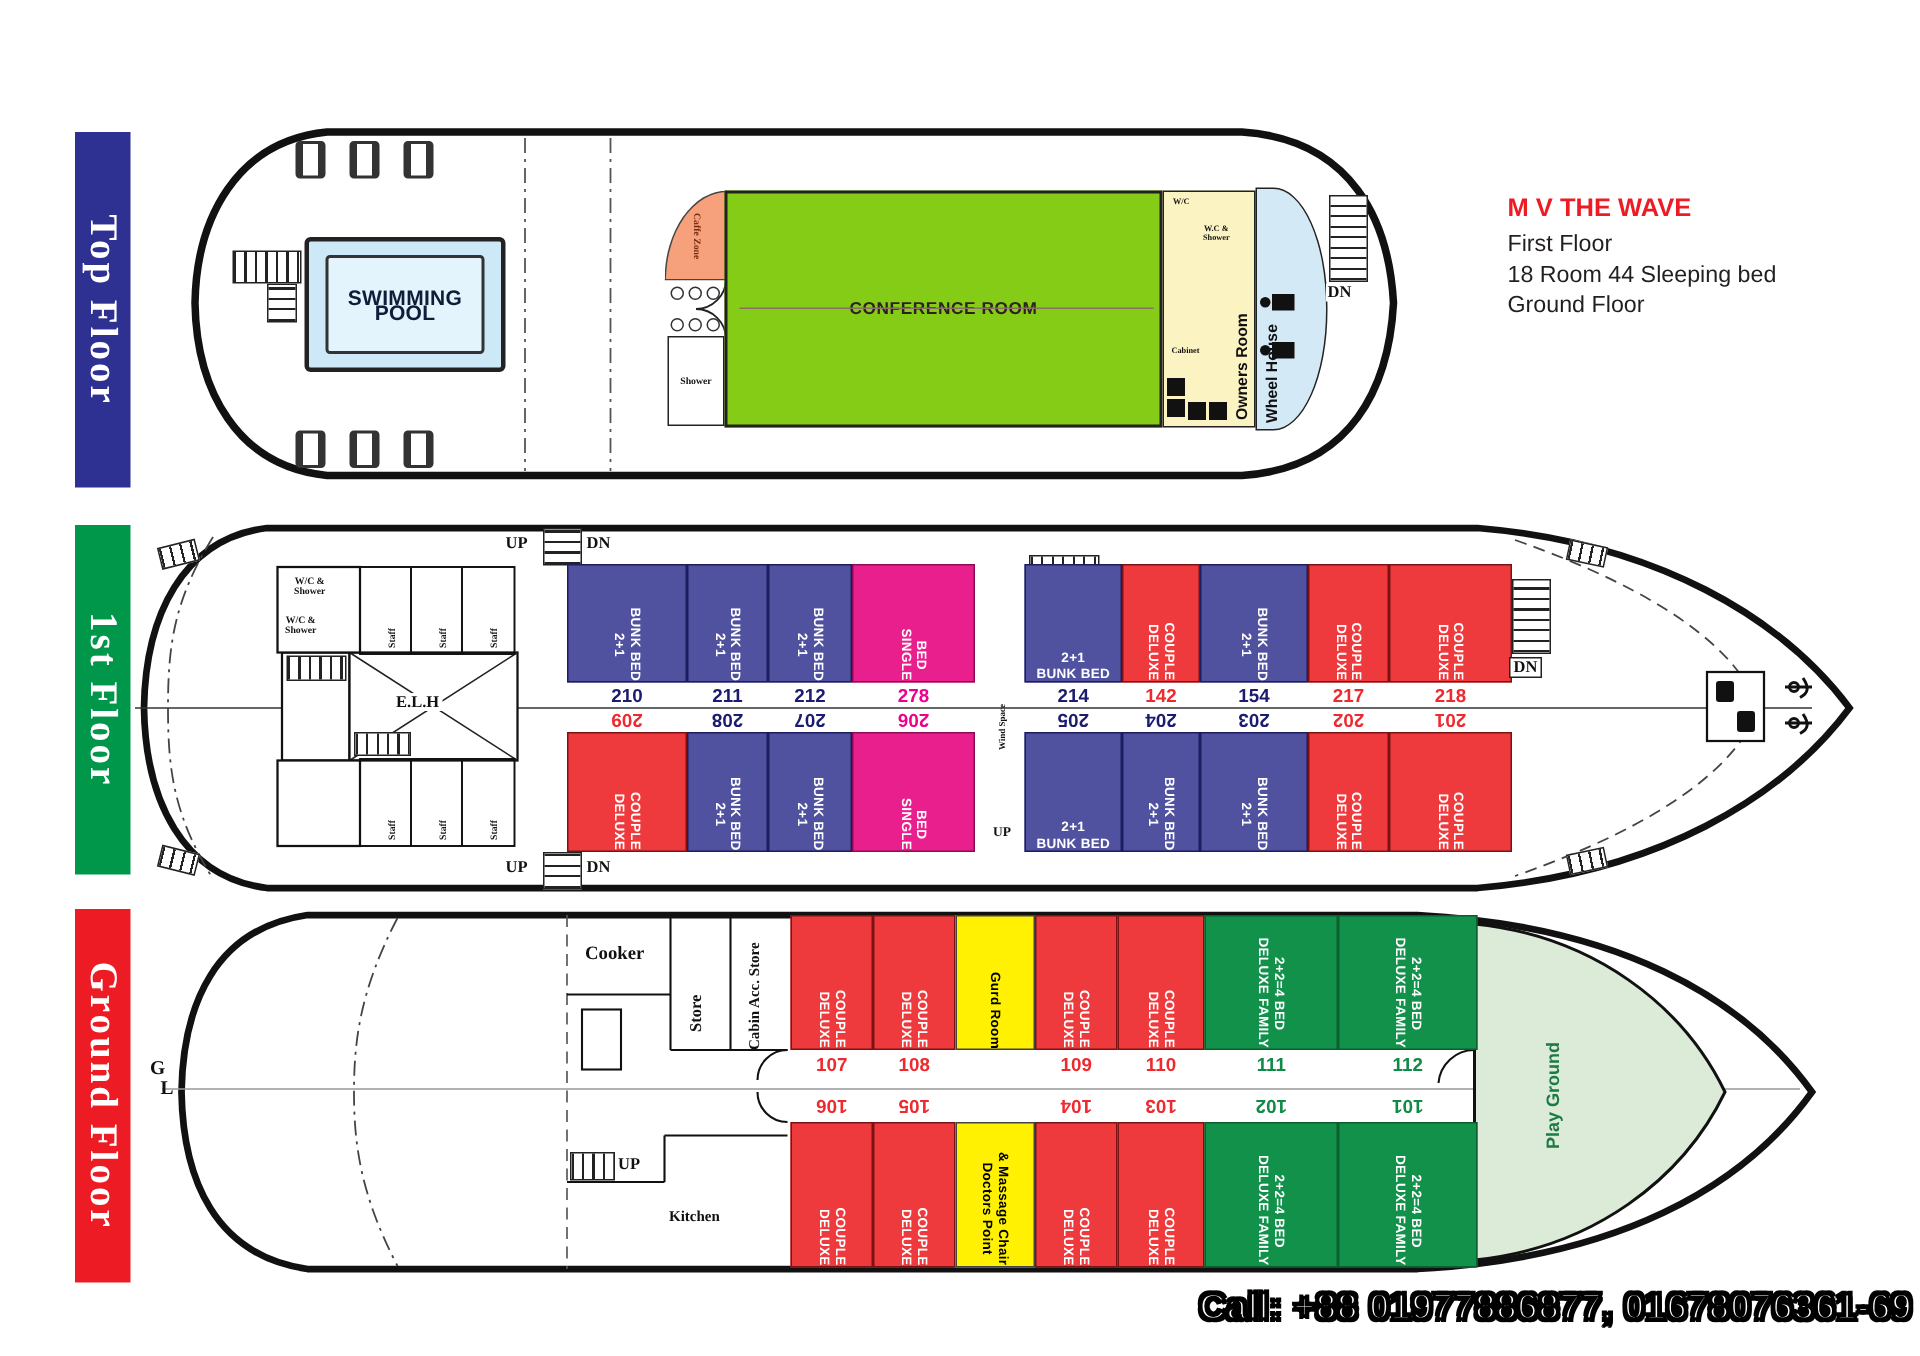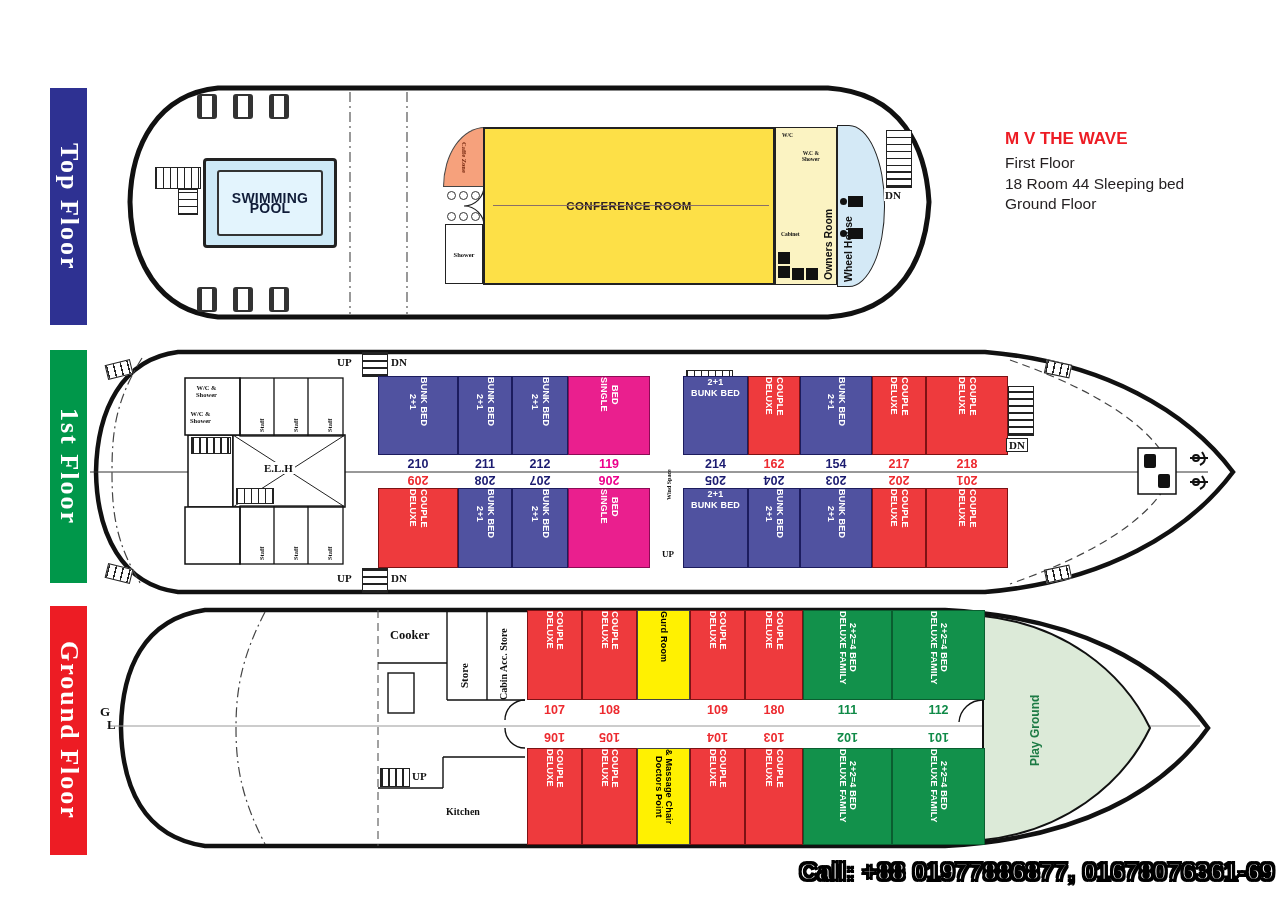--- a/index.html
+++ b/index.html
@@ -7,21 +7,21 @@
           font-family:"Liberation Sans",sans-serif}
   #bg{position:absolute;left:0;top:0;z-index:0}
   
   .banner{position:absolute;left:50px;width:37px;display:flex;align-items:center;justify-content:center;
           color:#fff;font:bold 26px "Liberation Serif",serif;writing-mode:vertical-rl;letter-spacing:2px;z-index:2}
   
   #info{position:absolute;left:1005px;top:129px;width:268px;z-index:2}
   #info .t{color:#ed1c24;font-weight:bold;font-size:17px;margin-bottom:4px}
   #info .l{color:#231f20;font-size:15.5px;line-height:20.5px}
   
-  .room{position:absolute;display:flex;align-items:flex-start;justify-content:center;border:1.5px solid #1c1c5e;z-index:2;box-sizing:border-box}
+  .room{position:absolute;display:flex;align-items:flex-end;justify-content:center;border:1.5px solid #1c1c5e;z-index:2;box-sizing:border-box}
   .bunk{background:#5052a0}
   .deluxe{background:#ee3a3d;border-color:#7d1214}
   .single{background:#ea1f8e;border-color:#8d0b55}
   .family{background:#12914b;border-color:#0a5e30}
   .svc{background:#fff101;border-color:#444}
   .rt{color:#fff;font-weight:bold;font-size:9px;line-height:10.5px;text-align:center;white-space:pre-line;letter-spacing:.2px}
   .v .rt{writing-mode:vertical-lr}
   .svc .rt{color:#000}
   .rnum{position:absolute;font-weight:bold;font-size:12.5px;text-align:center;z-index:2}
   .nb{color:#1b1b70}.nr{color:#ed2a2f}.nm{color:#ec008c}.ng{color:#0f8a47}
@@ -36,21 +36,21 @@
   .blk{position:absolute;background:#111;z-index:3}
   .circ{position:absolute;border:1.5px solid #333;border-radius:50%;background:#fff;z-index:3;box-sizing:border-box}
   
   #pool{position:absolute;left:203px;top:158px;width:134px;height:90px;background:#cde9f7;border:3px solid #222;border-radius:4px;z-index:2;display:flex;align-items:center;justify-content:center;box-sizing:border-box}
   #poolInner{position:absolute;left:11px;top:9px;right:11px;bottom:9px;background:#e3f4fd;border:2px solid #333;border-radius:3px}
   #pool .rt{color:#101c38;font-size:14px;position:relative;z-index:1}
   #caffe{position:absolute;left:443px;top:127px;width:42px;height:60px;background:#f6a17c;border:1.5px solid #444;border-radius:100% 0 0 0;z-index:2;display:flex;align-items:center;justify-content:center;box-sizing:border-box}
   #caffe span{writing-mode:vertical-rl;font:bold 6.5px "Liberation Serif",serif;color:#7a2c12}
   #showerRoom{position:absolute;left:445px;top:224px;width:38px;height:60px;background:#fff;border:1.5px solid #222;z-index:2;display:flex;align-items:center;justify-content:center;box-sizing:border-box}
   #showerRoom span{font:bold 6.5px "Liberation Serif",serif;color:#111}
-  #conf{position:absolute;left:483px;top:127px;width:292px;height:158px;background:#fde047;border:2px solid #222;z-index:2;display:flex;align-items:center;justify-content:center;box-sizing:border-box}
+  #conf{position:absolute;left:483px;top:127px;width:292px;height:158px;background:#84cc16;border:2px solid #222;z-index:2;display:flex;align-items:center;justify-content:center;box-sizing:border-box}
   #conf .rt{color:#2e2220;font-size:11.5px;letter-spacing:.4px}
   #confLine{position:absolute;left:8px;top:76px;width:276px;height:0;border-top:1px solid #8a6f68}
   #owners{position:absolute;left:775px;top:127px;width:62px;height:158px;background:#fbf3c2;border:1.5px solid #222;z-index:2;box-sizing:border-box}
   #owners .main{position:absolute;right:2px;top:18px;bottom:4px;writing-mode:vertical-rl;transform:rotate(180deg);font:bold 10.5px "Liberation Sans",sans-serif;color:#111}
   #owners .tiny{position:absolute;font:bold 5.5px "Liberation Serif",serif;color:#111;white-space:pre-line}
   #wheel{position:absolute;left:837px;top:125px;width:48px;height:162px;background:#d4e9f6;border:1.5px solid #222;border-radius:0 36px 36px 0/0 80px 80px 0;z-index:2;box-sizing:border-box}
   #wheel .main{position:absolute;left:4px;top:22px;bottom:4px;writing-mode:vertical-rl;transform:rotate(180deg);font:bold 10.5px "Liberation Sans",sans-serif;color:#111}
   #footer{position:absolute;left:690px;top:858px;width:585px;text-align:right;z-index:4;
           font-weight:bold;font-size:24.5px;color:#fff;-webkit-text-stroke:2.4px #000;
           text-shadow:2px 2px 0 #000,-2px -2px 0 #000,2px -2px 0 #000,-2px 2px 0 #000;letter-spacing:.5px}
@@ -285,23 +285,23 @@
 COUPLE</span>
     </div>
   <div class="room deluxe v" style="left:926px;top:488px;width:82px;height:80px">
       <span class="rt">DELUXE
 COUPLE</span>
     </div>
 
   <div class="rnum nb" style="left:378px;top:457px;width:80px">210</div>
   <div class="rnum nb" style="left:458px;top:457px;width:54px">211</div>
   <div class="rnum nb" style="left:512px;top:457px;width:56px">212</div>
-  <div class="rnum nm" style="left:568px;top:457px;width:82px">119</div>
+  <div class="rnum nm" style="left:568px;top:457px;width:82px">278</div>
   <div class="rnum nb" style="left:683px;top:457px;width:65px">214</div>
-  <div class="rnum nr" style="left:748px;top:457px;width:52px">162</div>
+  <div class="rnum nr" style="left:748px;top:457px;width:52px">142</div>
   <div class="rnum nb" style="left:800px;top:457px;width:72px">154</div>
   <div class="rnum nr" style="left:872px;top:457px;width:54px">217</div>
   <div class="rnum nr" style="left:926px;top:457px;width:82px">218</div>
   <div class="rnum nr flip" style="left:378px;top:473px;width:80px">209</div>
   <div class="rnum nb flip" style="left:458px;top:473px;width:54px">208</div>
   <div class="rnum nb flip" style="left:512px;top:473px;width:56px">207</div>
   <div class="rnum nm flip" style="left:568px;top:473px;width:82px">206</div>
   <div class="rnum nb flip" style="left:683px;top:473px;width:65px">205</div>
   <div class="rnum nb flip" style="left:748px;top:473px;width:52px">204</div>
   <div class="rnum nb flip" style="left:800px;top:473px;width:72px">203</div>
@@ -371,21 +371,21 @@
 2+2=4 BED</span>
     </div>
   <div class="room family v" style="left:892px;top:748px;width:93px;height:97px">
       <span class="rt">DELUXE FAMILY
 2+2=4 BED</span>
     </div>
 
   <div class="rnum nr" style="left:527px;top:703px;width:55px">107</div>
   <div class="rnum nr" style="left:582px;top:703px;width:55px">108</div>
   <div class="rnum nr" style="left:690px;top:703px;width:55px">109</div>
-  <div class="rnum nr" style="left:745px;top:703px;width:58px">180</div>
+  <div class="rnum nr" style="left:745px;top:703px;width:58px">110</div>
   <div class="rnum ng" style="left:803px;top:703px;width:89px">111</div>
   <div class="rnum ng" style="left:892px;top:703px;width:93px">112</div>
   <div class="rnum nr flip" style="left:527px;top:730px;width:55px">106</div>
   <div class="rnum nr flip" style="left:582px;top:730px;width:55px">105</div>
   <div class="rnum nr flip" style="left:690px;top:730px;width:55px">104</div>
   <div class="rnum nr flip" style="left:745px;top:730px;width:58px">103</div>
   <div class="rnum ng flip" style="left:803px;top:730px;width:89px">102</div>
   <div class="rnum ng flip" style="left:892px;top:730px;width:93px">101</div>
 
   <div id="footer">Call: +88 01977886877, 01678076361-69</div>

